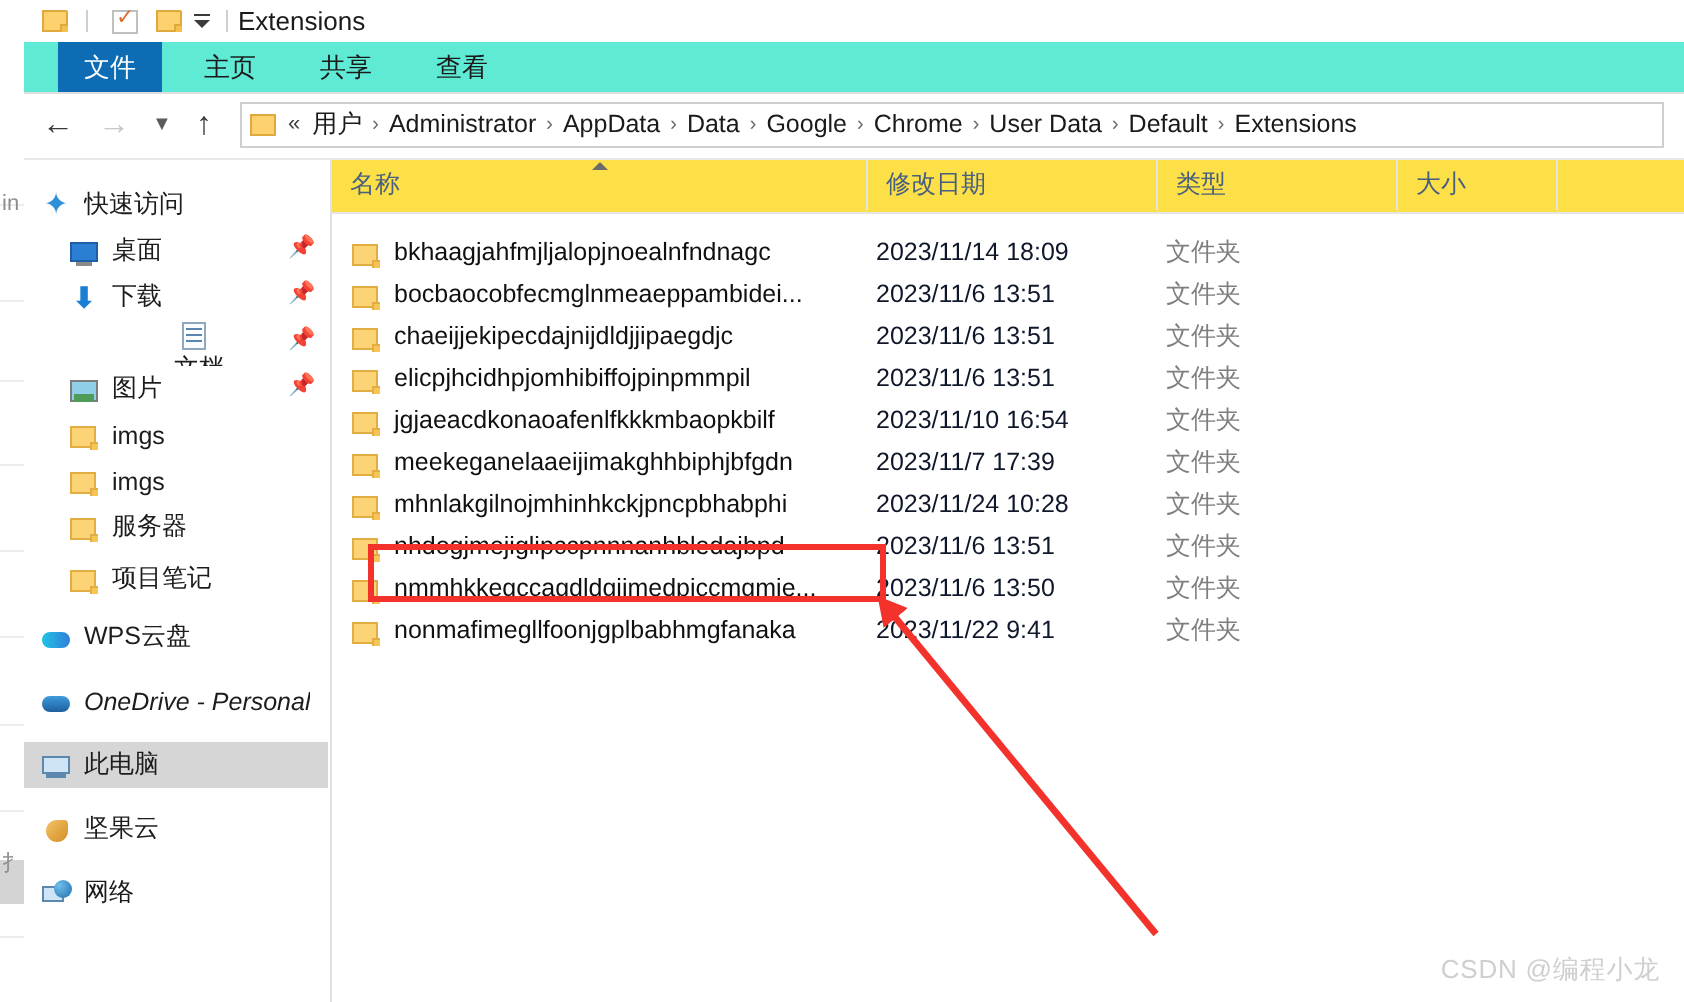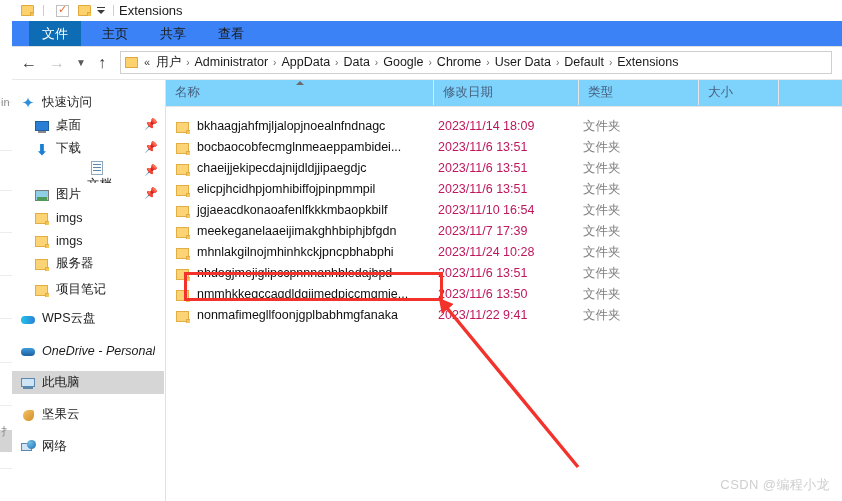--- a/index.html
+++ b/index.html
@@ -73,21 +73,21 @@
   }
   .qat-caret-line { width: 8px; height: 1px; background: #3b3b3b; margin-bottom: 2px; }
   #win-title {
     position: absolute; left: 107px; top: 2px;
     font-size: 13px; color: #1a1a1a; line-height: 17px;
   }
 
   
   #ribbon {
     position: relative; height: 25px; width: 100%;
-    background: #3b82f6; border-bottom: 1px solid #dfdfdf;
+    background: #5eead4; border-bottom: 1px solid #dfdfdf;
   }
   .rib-tab {
     position: absolute; top: 0; height: 25px; line-height: 25px;
     font-size: 13px; color: #1a1a1a; text-align: center;
   }
   .rib-tab.active { background: #0d6cb4; color: #ffffff; }
 
   
   #addressbar {
     position: relative; height: 32px; width: 100%;
@@ -222,21 +222,21 @@
     border-radius: 50%; background: radial-gradient(circle at 30% 30%, #6fc0ea, #1f6fae);
   }
 
   
   #listpane {
     position: absolute; left: 154px; top: 0; right: 0; height: 443px;
     background: #ffffff; overflow: hidden;
   }
   #colhead {
     position: relative; height: 26px; width: 100%;
-    border-bottom: 1px solid #e5e5e5; background: #7dd3fc;
+    border-bottom: 1px solid #e5e5e5; background: #fde047;
   }
   .colh {
     position: absolute; top: 0; height: 25px; line-height: 25px;
     font-size: 12.5px; color: #4b6а8a; color: #48607f;
     padding-left: 9px; box-sizing: border-box;
     border-right: 1px solid #e5e5e5;
     white-space: nowrap; overflow: hidden;
   }
   #sort-caret {
     position: absolute; top: 1px; left: 130px;
@@ -249,21 +249,21 @@
     position: relative; height: 21px; width: 100%;
   }
   .cell-name {
     position: absolute; left: 9px; top: 0; height: 21px; line-height: 21px;
     display: flex; align-items: center;
     font-size: 12.5px; color: #101010; white-space: nowrap;
   }
   .cell-name .ico-folder { width: 16px; height: 16px; margin-right: 6px; position: relative; flex: 0 0 auto;}
   .cell-date {
     position: absolute; left: 272px; top: 0; height: 21px; line-height: 21px;
-    font-size: 12.5px; color: #be185d; white-space: nowrap;
+    font-size: 12.5px; color: #0f172a; white-space: nowrap;
   }
   .cell-type {
     position: absolute; left: 417px; top: 0; height: 21px; line-height: 21px;
     font-size: 12.5px; color: #7f7f7f; white-space: nowrap;
   }
 
   
   #annot {
     position: absolute; left: 0; top: 0; width: 842px; height: 501px;
     pointer-events: none;

